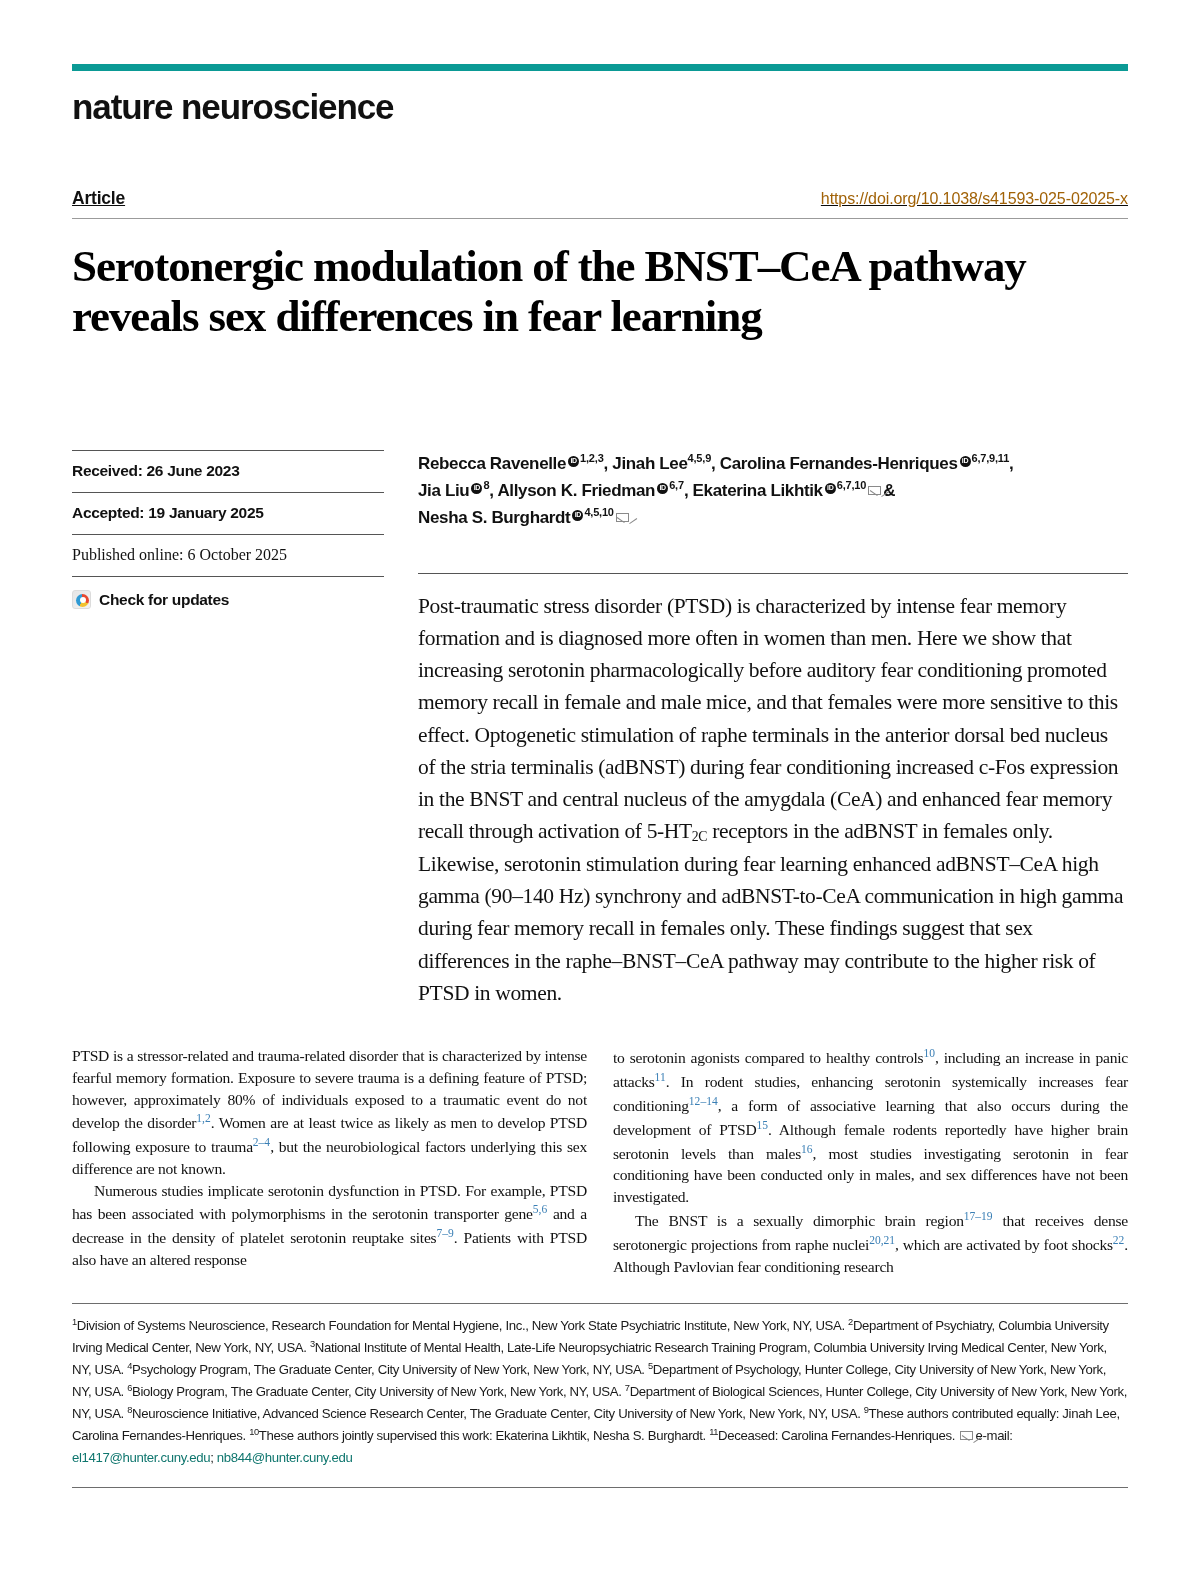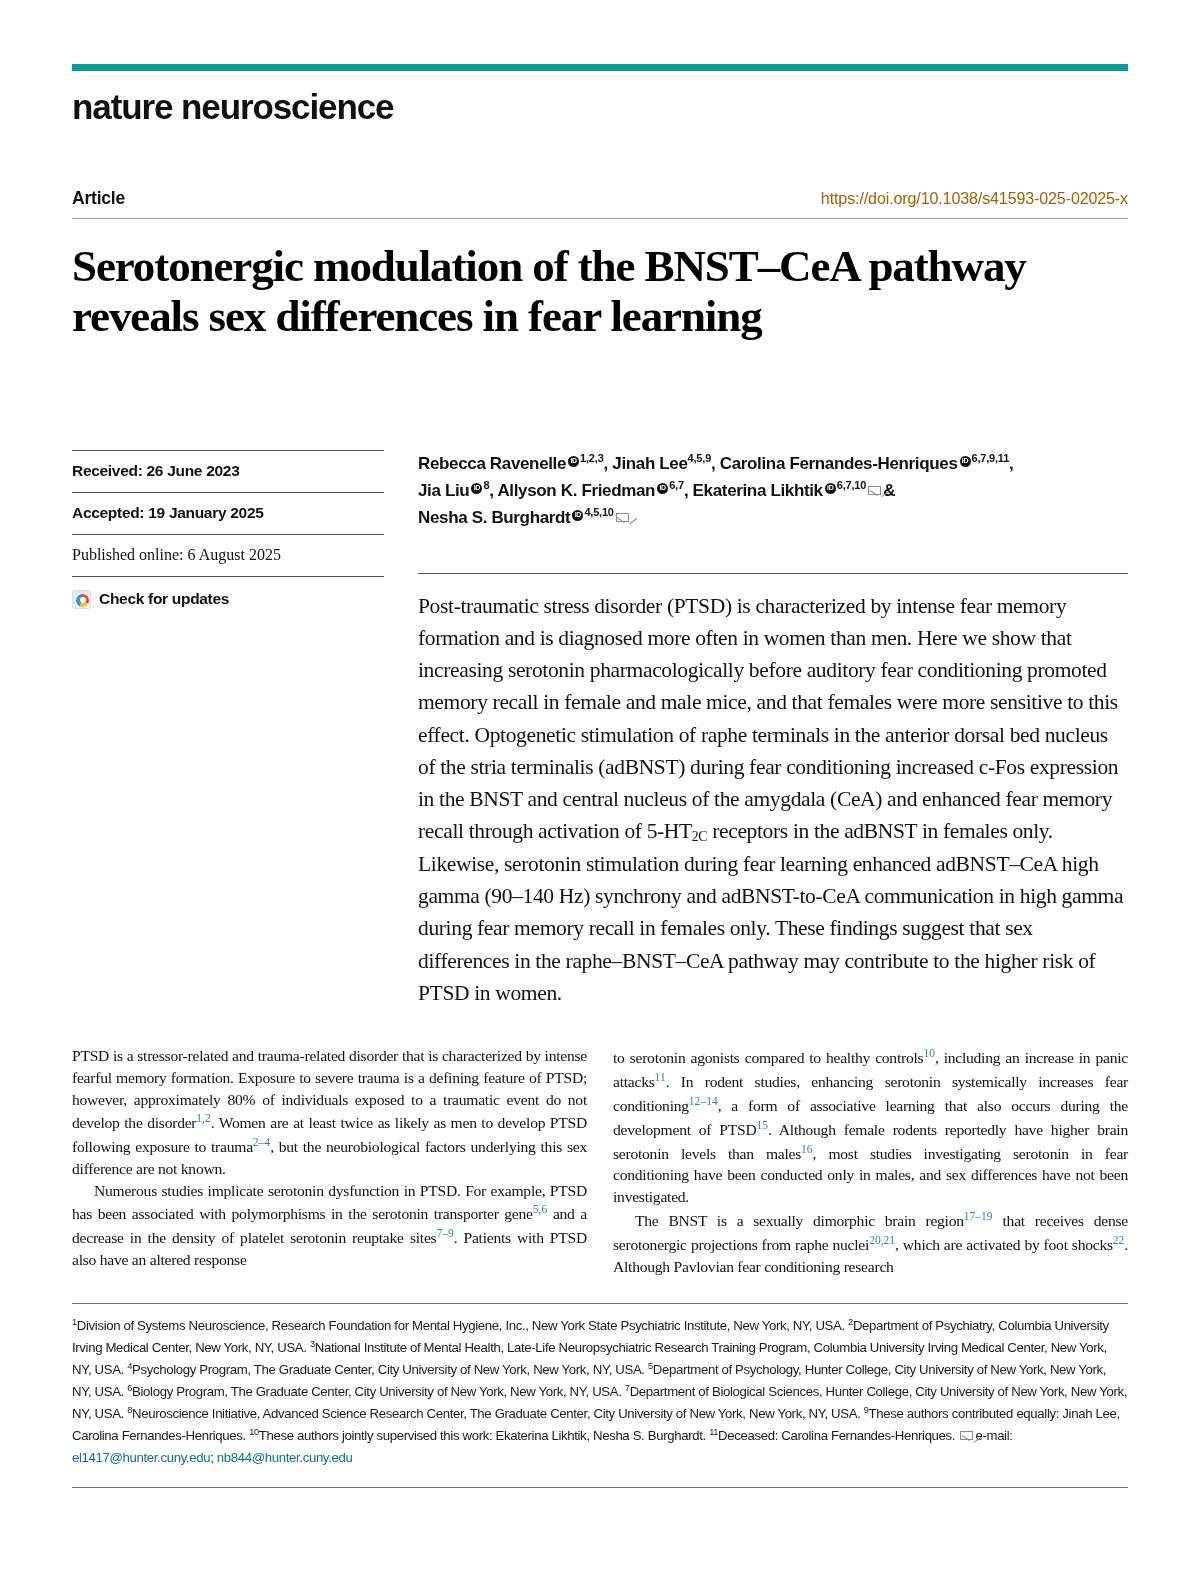--- a/index.html
+++ b/index.html
@@ -35,20 +35,21 @@
     margin-top: 18px;
     line-height: 1.05;
   }
 
   
   .artrow {
     display: flex;
     justify-content: space-between;
     align-items: baseline;
     margin-top: 62px;
+    text-decoration: underline;
   }
   .article-label {
     font-family: "Liberation Sans", sans-serif;
     font-weight: 700;
     font-size: 17.5px;
     letter-spacing: -0.2px;
     color: #111;
   }
   .doi-link {
     font-family: "Liberation Sans", sans-serif;
@@ -91,21 +92,21 @@
     color: #111;
   }
   .meta-item.serif {
     font-family: "Liberation Serif", serif;
     font-weight: 400;
     font-size: 16px;
     letter-spacing: 0;
   }
   .meta-item.updates {
     display: flex;
-    align-items: center;
+    align-items: flex-end;
     gap: 8px;
     font-family: "Liberation Sans", sans-serif;
     font-weight: 600;
     font-size: 15.5px;
     padding-top: 13px;
   }
   .crossmark {
     width: 19px; height: 19px;
     border-radius: 3px;
     background: linear-gradient(135deg,#e6e6e6 0%,#f3f3f3 100%);
@@ -262,21 +263,21 @@
   </div>
   <div class="thin-rule"></div>
 
   <h1 class="paper-title">Serotonergic modulation of the BNST–CeA pathway reveals sex differences in fear learning</h1>
 
   <div class="meta-wrap">
 
     <div class="meta-col">
       <div class="meta-item">Received: 26 June 2023</div>
       <div class="meta-item">Accepted: 19 January 2025</div>
-      <div class="meta-item serif">Published online: 6 August 2025</div>
+      <div class="meta-item serif">Published online: 6 October 2025</div>
       <div class="meta-item updates">
         <span class="crossmark"></span>
         <span>Check for updates</span>
       </div>
     </div>
 
     <div class="right-col">
 
       <div class="authors">
         <span>Rebecca Ravenelle</span><span class="orcid"></span><sup>1,2,3</sup><span>, Jinah Lee</span><sup>4,5,9</sup><span>, Carolina Fernandes-Henriques</span><span class="orcid"></span><sup>6,7,9,11</sup><span>,</span><br>

